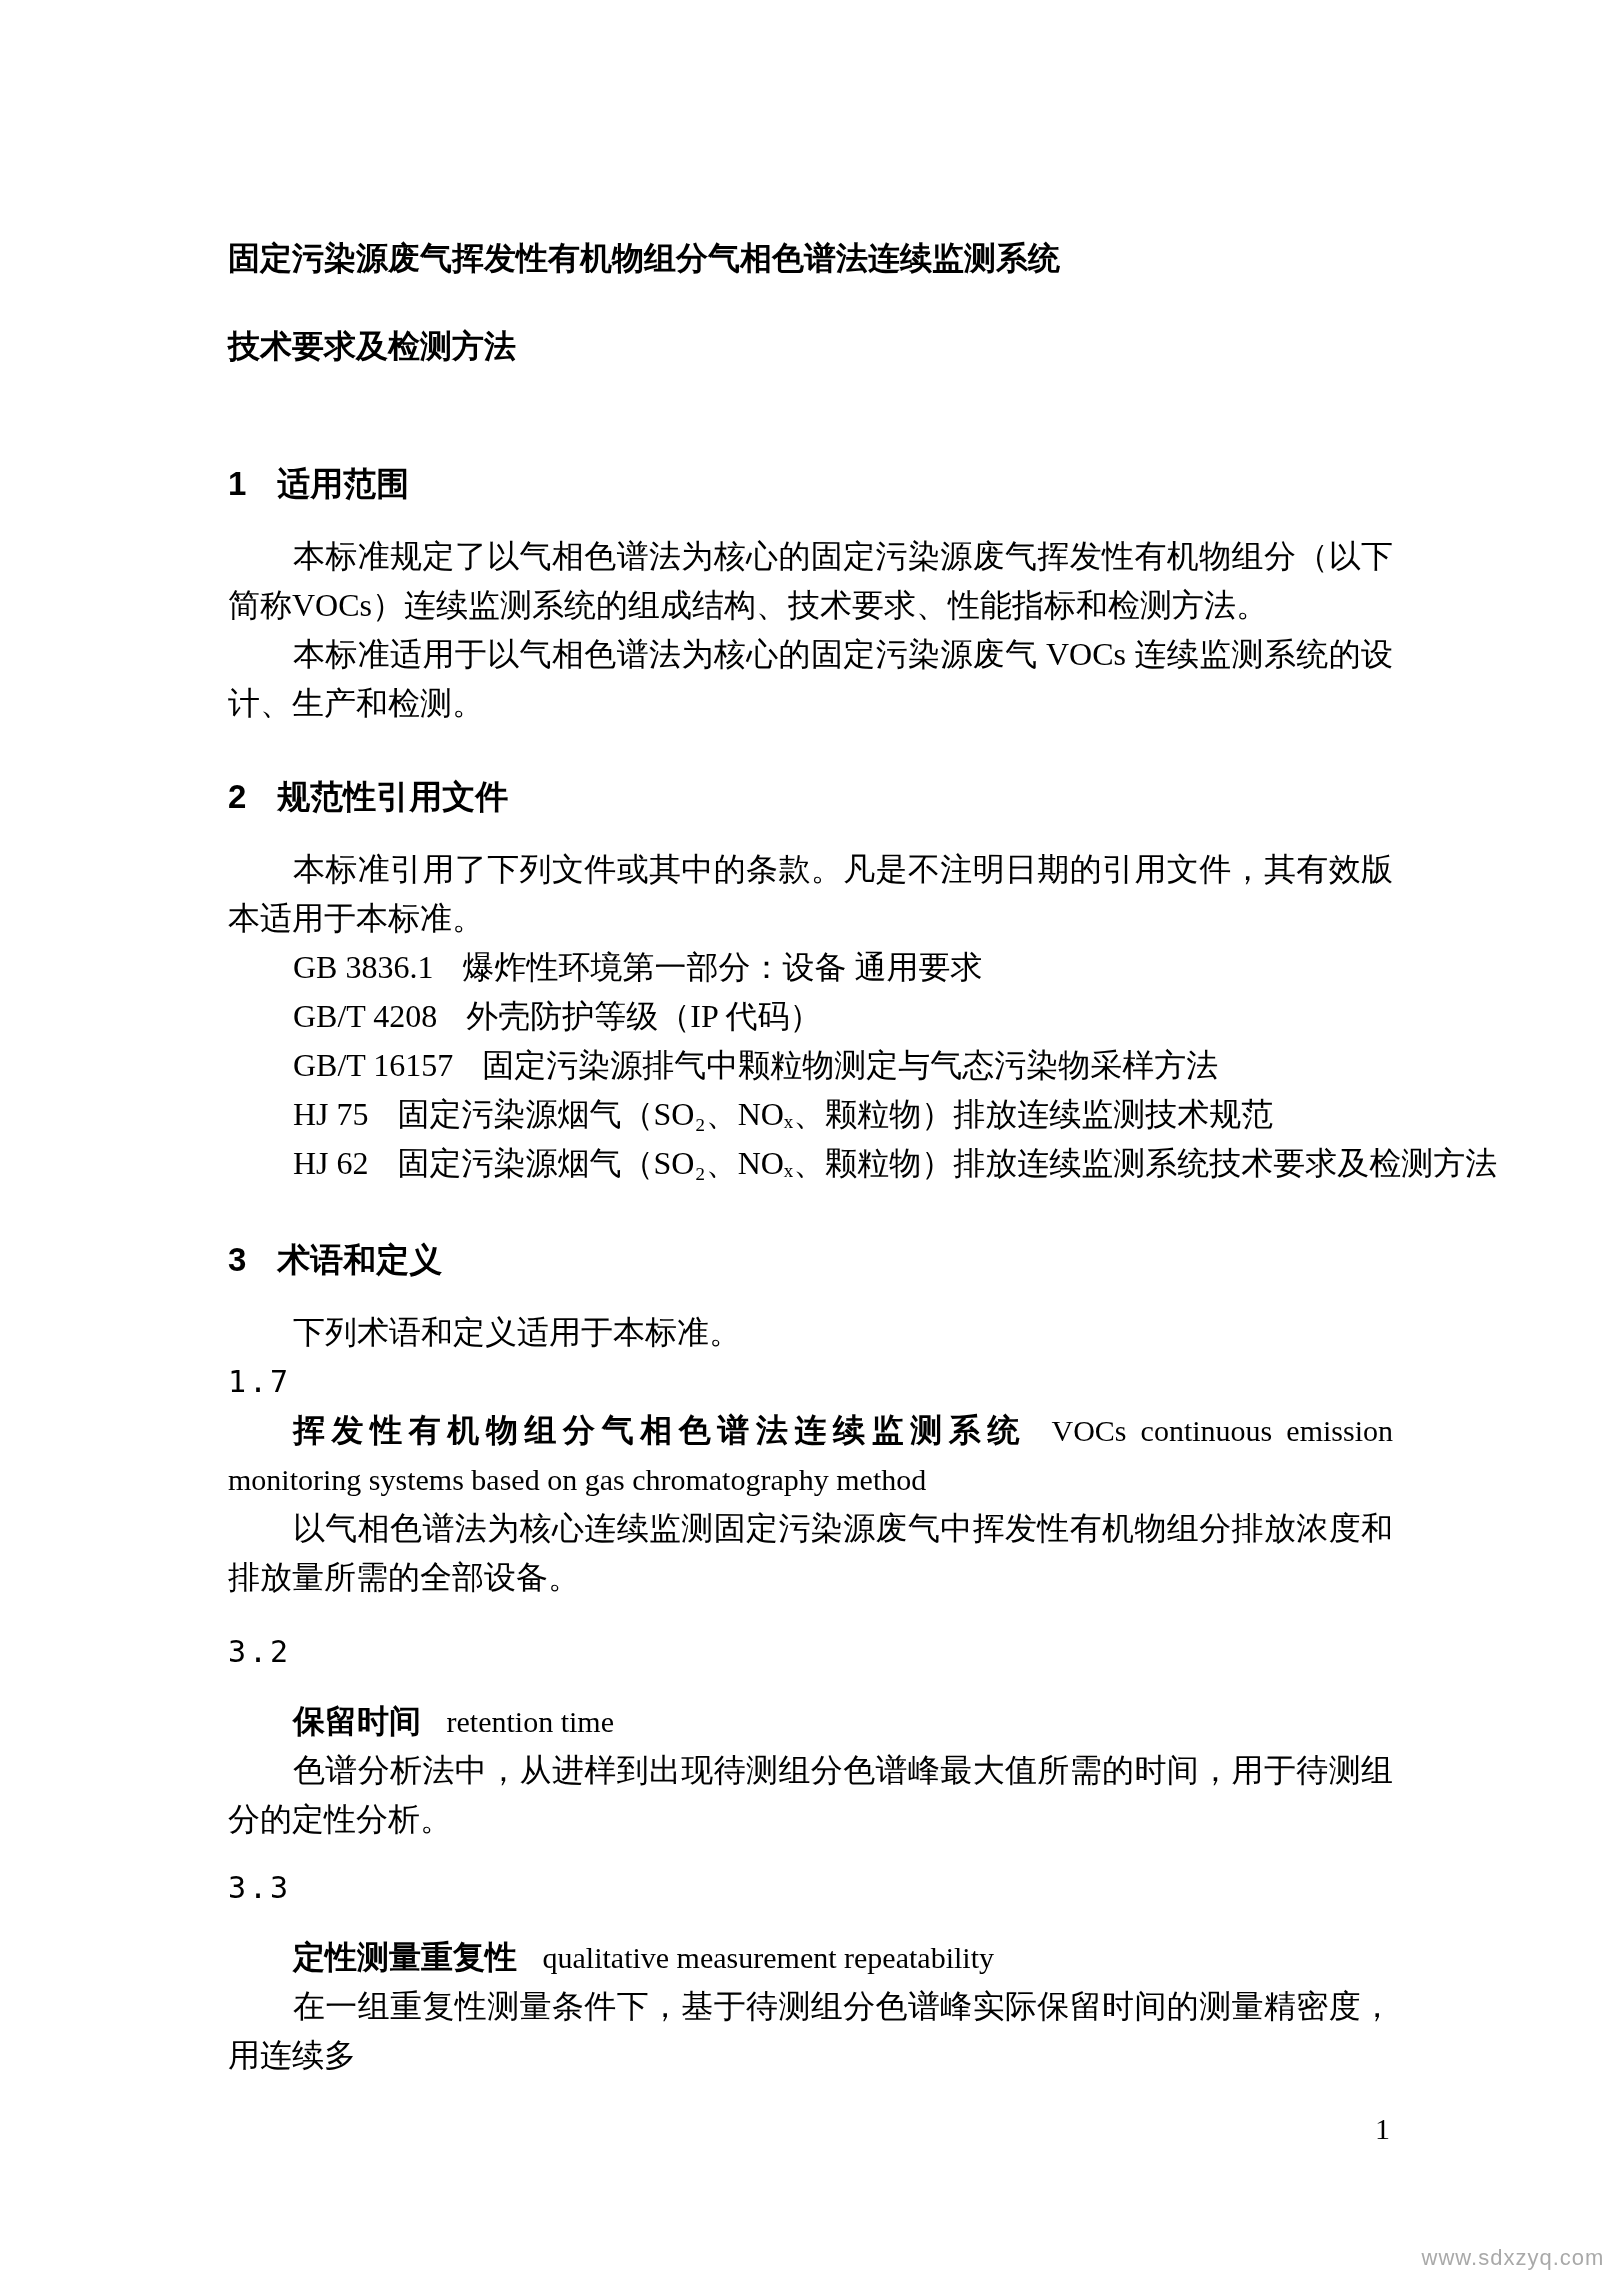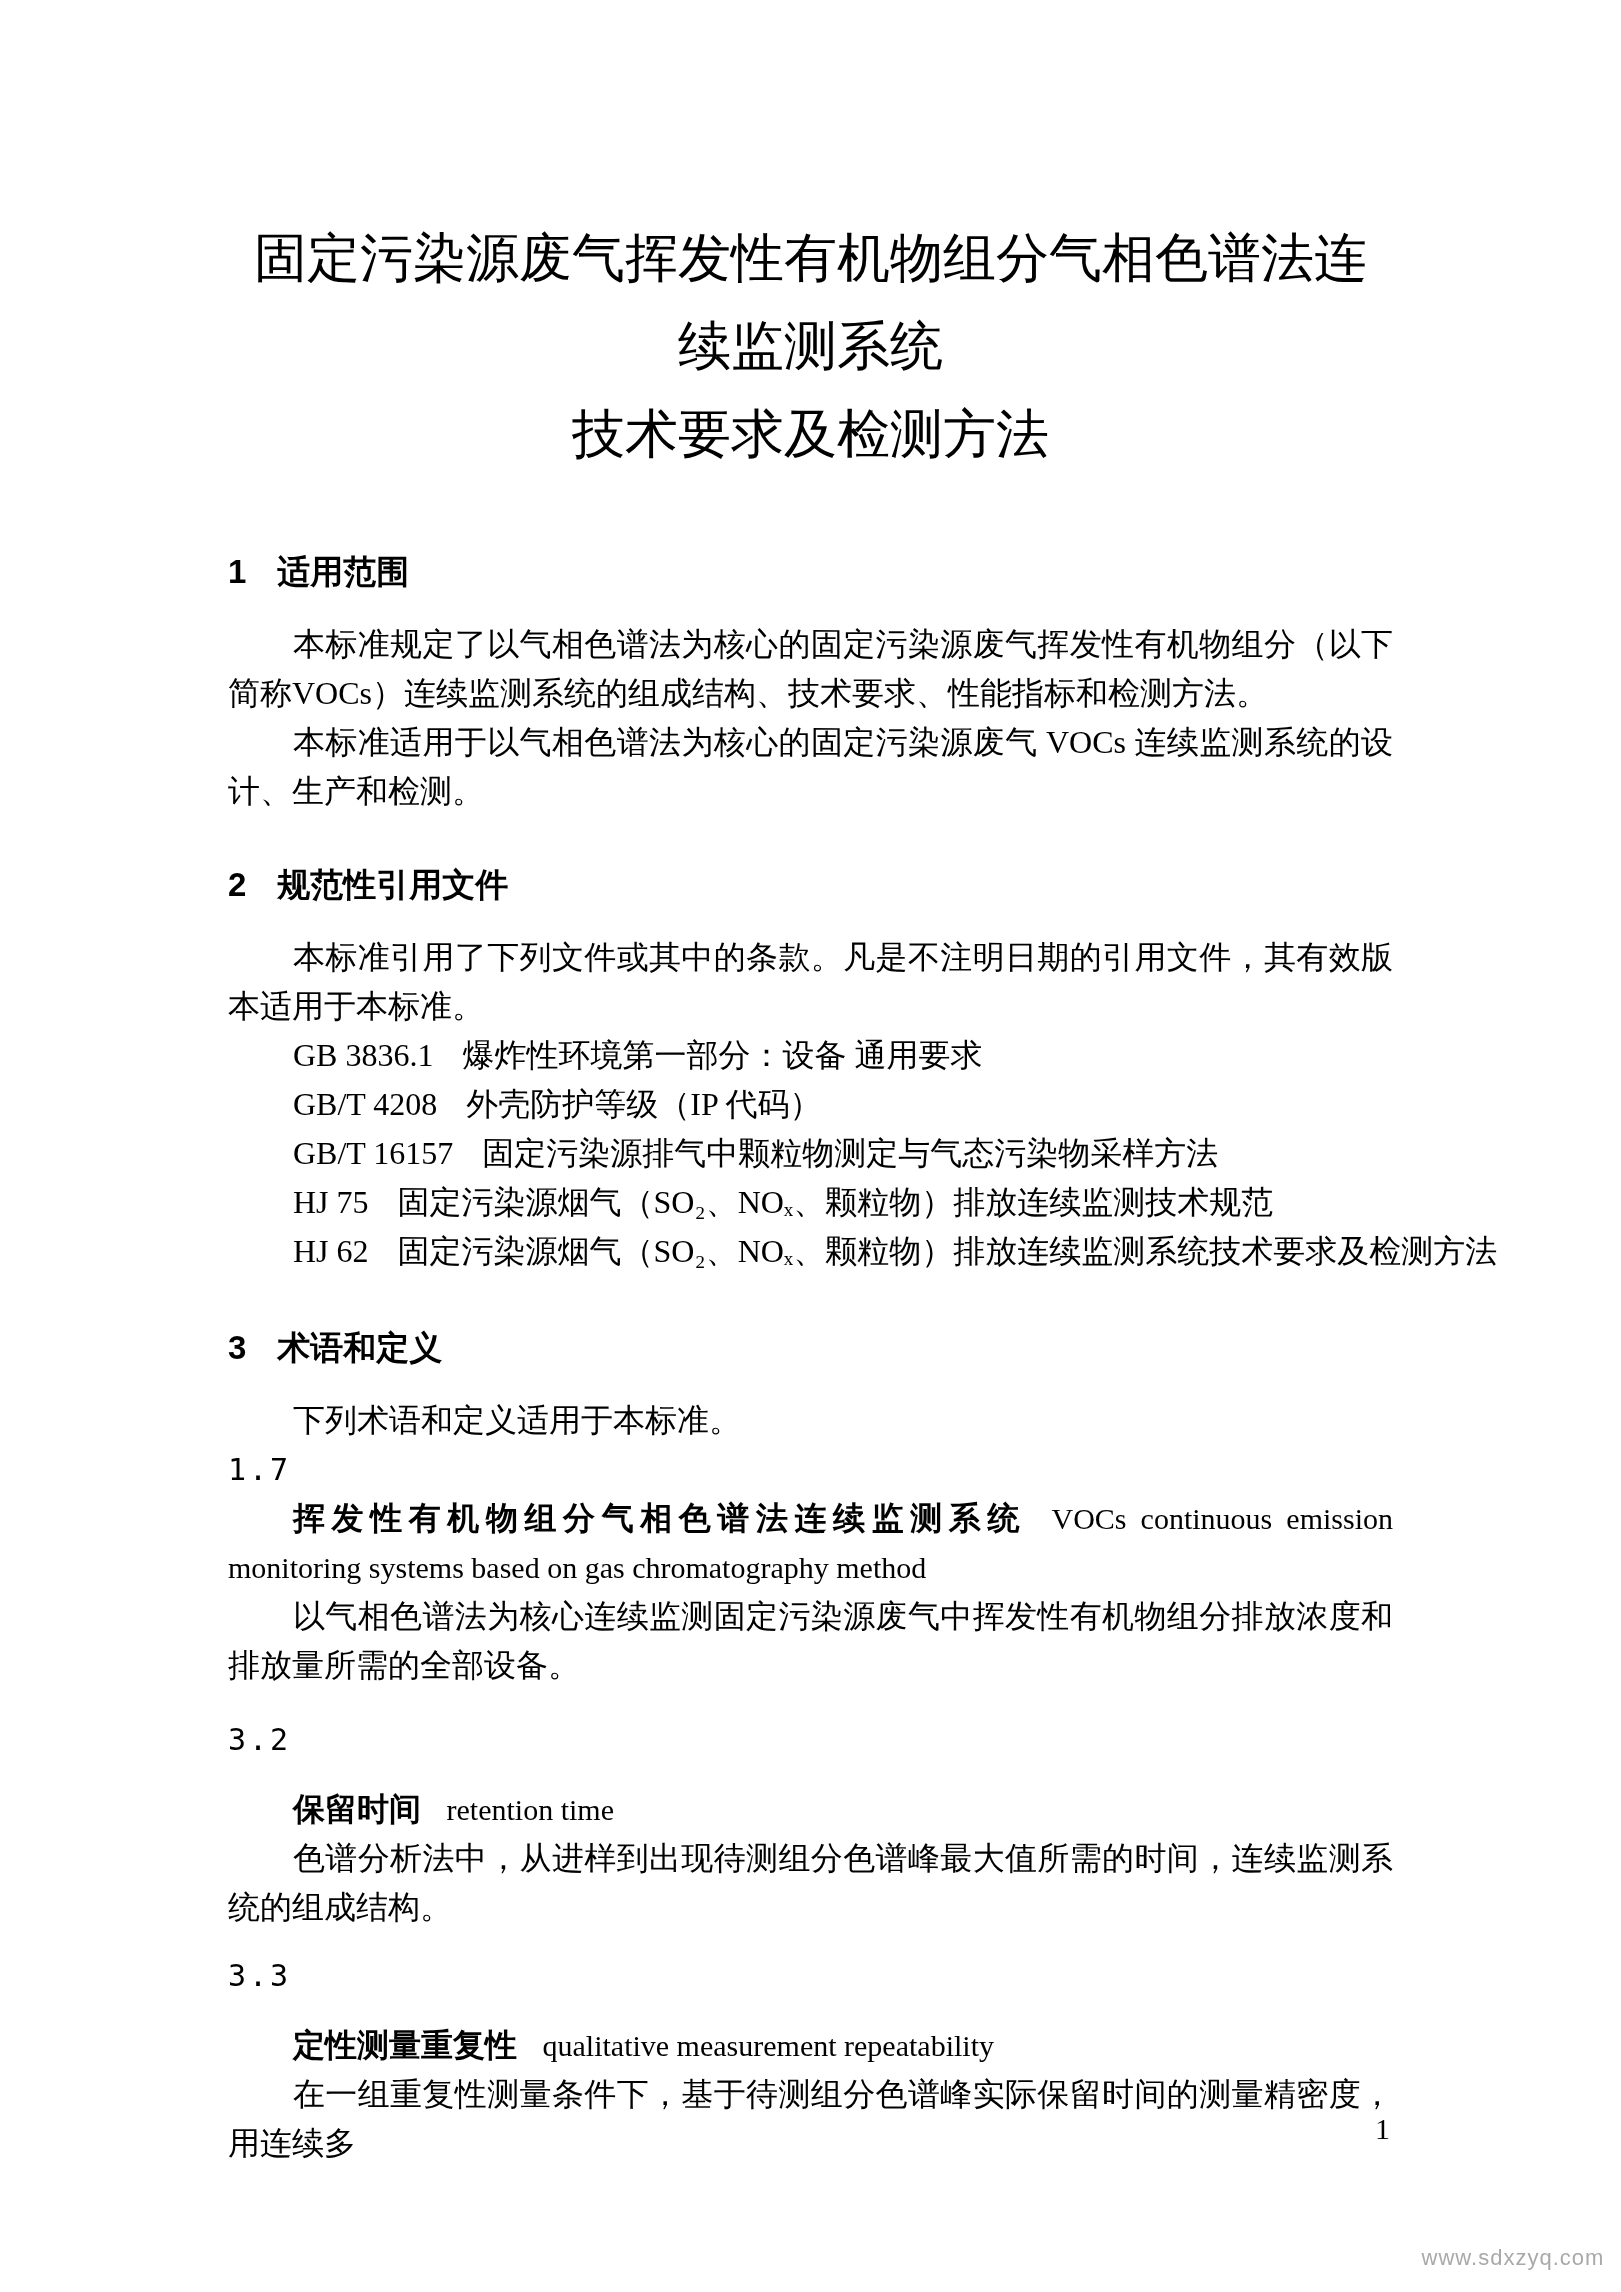--- a/index.html
+++ b/index.html
@@ -14,24 +14,24 @@
     background: #ffffff;
     color: #000000;
     font-family: "Liberation Serif", "DejaVu Serif", serif;
     overflow: hidden;
   }
   .content {
     padding: 0 228px;
   }
   .doc-title {
     margin-top: 214px;
-    text-align: center;
+    text-align: left;
     font-family: "Liberation Sans", "DejaVu Sans", sans-serif;
-    font-weight: normal;
-    font-size: 53px;
+    font-weight: bold;
+    font-size: 32px;
     line-height: 88px;
   }
   .section-heading {
     font-family: "Liberation Sans", "DejaVu Sans", sans-serif;
     font-weight: bold;
     font-size: 33px;
     line-height: 49px;
   }
   .heading-number {
     display: inline-block;
@@ -138,21 +138,21 @@
       <span class="heading-number">3</span><span>术语和定义</span>
     </div>
     <p class="body-par indent first-par">下列术语和定义适用于本标准。</p>
 
     <div class="term-id">1.7</div>
     <p class="term-line"><span class="term-zh">挥发性有机物组分气相色谱法连续监测系统</span><span class="term-en">VOCs continuous emission monitoring systems based on gas chromatography method</span></p>
     <p class="body-par indent">以气相色谱法为核心连续监测固定污染源废气中挥发性有机物组分排放浓度和排放量所需的全部设备。</p>
 
     <div class="term-id term-id-32">3.2</div>
     <p class="term-line term-line-spaced"><span class="term-zh">保留时间</span><span class="term-en">retention time</span></p>
-    <p class="body-par indent">色谱分析法中，从进样到出现待测组分色谱峰最大值所需的时间，连续监测系统的组成结构。</p>
+    <p class="body-par indent">色谱分析法中，从进样到出现待测组分色谱峰最大值所需的时间，用于待测组分的定性分析。</p>
 
     <div class="term-id term-id-33">3.3</div>
     <p class="term-line term-line-spaced"><span class="term-zh">定性测量重复性</span><span class="term-en">qualitative measurement repeatability</span></p>
     <p class="body-par indent">在一组重复性测量条件下，基于待测组分色谱峰实际保留时间的测量精密度，用连续多</p>
 
   </div>
 
   <div class="page-number">1</div>
   <div class="watermark">www.sdxzyq.com</div>
 </div>

